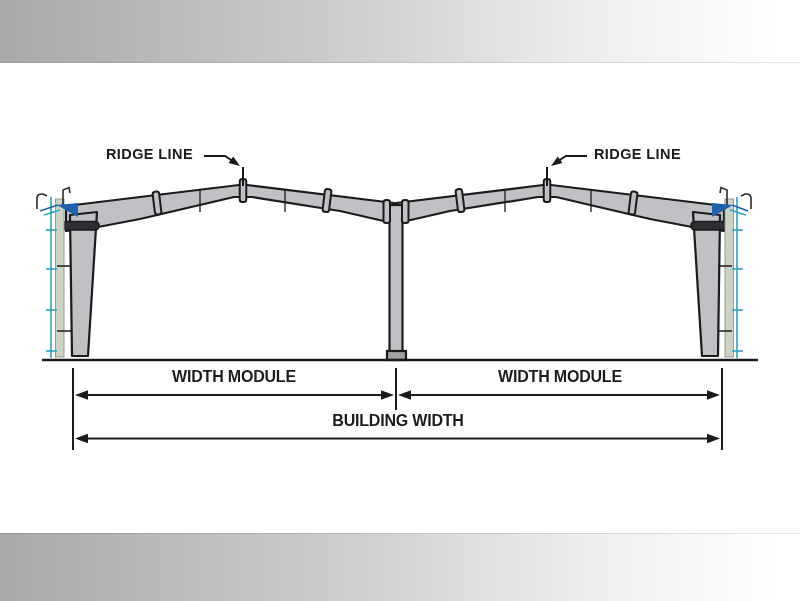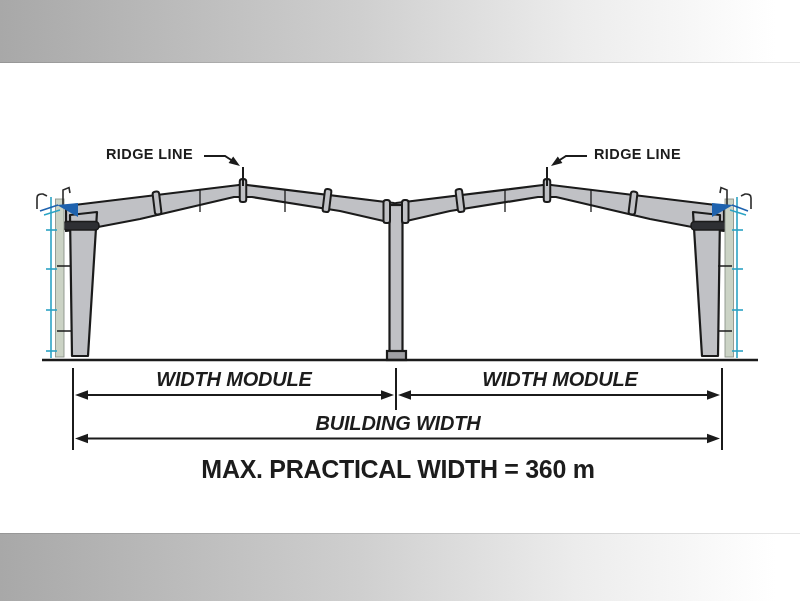--- a/index.html
+++ b/index.html
@@ -25,21 +25,21 @@
   }
   .gradient-bar.top{top:0;height:62px;border-bottom:1px solid rgba(0,0,0,0.10);}
   .gradient-bar.bottom{top:533px;height:68px;border-top:1px solid rgba(0,0,0,0.10);}
   .diagram-wrap{position:absolute;left:0;top:0;width:684px;height:601px;}
   svg{position:absolute;left:0;top:0;}
   .label{
     position:absolute;white-space:nowrap;line-height:1;
     color:var(--text-color);font-weight:600;
   }
   .ridge-label{font-size:14.5px;letter-spacing:0.4px;}
-  .dim-label{font-size:20px;letter-spacing:-0.2px;transform:translateX(-50%);font-style:italic;}
+  .dim-label{font-size:16px;letter-spacing:-0.2px;transform:translateX(-50%);}
   .max-label{font-size:25px;letter-spacing:-0.3px;transform:translateX(-50%);}
 </style>
 </head>
 <body>
 
 <div class="gradient-bar top"></div>
 <div class="gradient-bar bottom"></div>
 
 <div class="diagram-wrap">
   <svg width="800" height="601" viewBox="0 0 800 601">
@@ -179,14 +179,13 @@
   <div class="label ridge-label" style="left:106px;top:147px;">RIDGE LINE</div>
 
   <div class="label ridge-label" style="left:594px;top:147px;">RIDGE LINE</div>
 
   <div class="label dim-label" style="left:234px;top:369px;">WIDTH MODULE</div>
 
   <div class="label dim-label" style="left:560px;top:369px;">WIDTH MODULE</div>
 
   <div class="label dim-label" style="left:398px;top:413px;text-align:right;">BUILDING WIDTH</div>
 
-  <div class="label max-label" style="left:398px;top:457px;">MAX. PRACTICAL WIDTH = 360 m</div>
 </div>
 
 </body></html>

